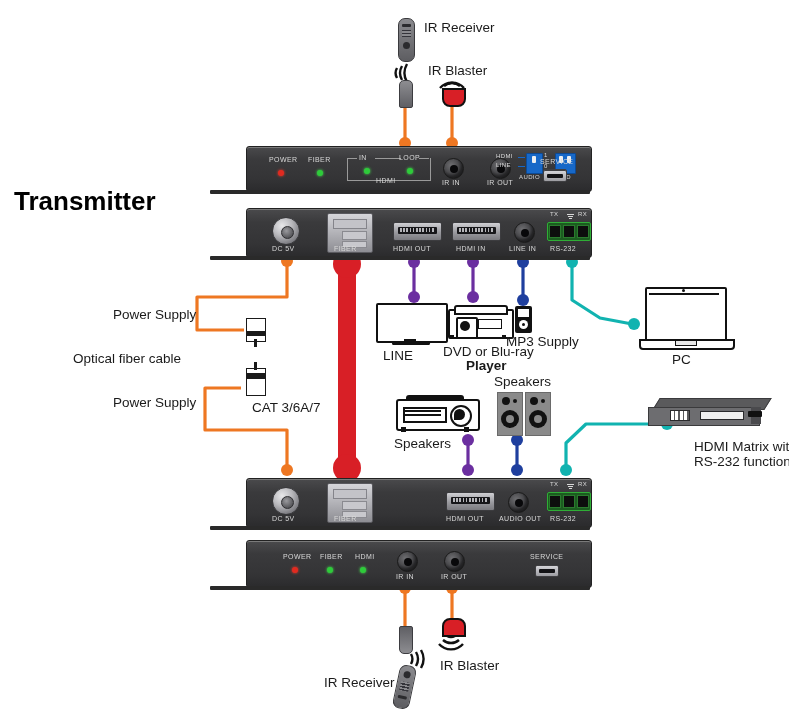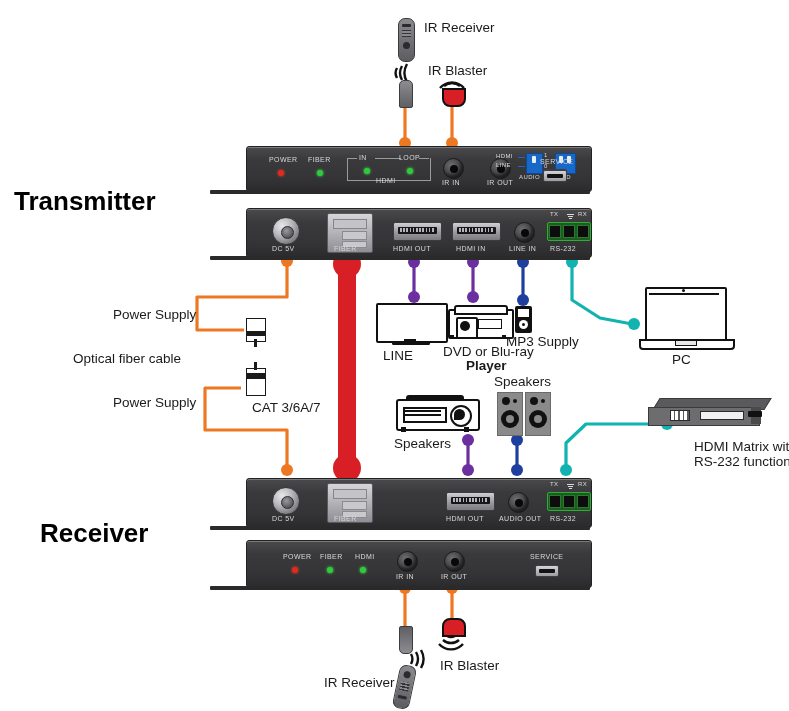--- a/index.html
+++ b/index.html
@@ -101,21 +101,20 @@
     <circle cx="566" cy="470" r="6" fill="#11b3b0"></circle>
     <circle cx="667" cy="424" r="6" fill="#11b3b0"></circle>
 
     <line x1="405" y1="586" x2="405" y2="628" stroke="#ee7722" stroke-width="3.2"></line>
     <line x1="452" y1="586" x2="452" y2="622" stroke="#ee7722" stroke-width="3.2"></line>
     <circle cx="405" cy="588" r="6" fill="#ee7722"></circle>
     <circle cx="452" cy="588" r="6" fill="#ee7722"></circle>
   </svg>
 
   <div class="big" style="left:14px;top:186px;">Transmitter</div>
-  <div class="big" style="left:40px;top:518px;">Receiver</div>
 
   <div class="panel" style="left:246px;top:146px;width:344px;height:44px;">
     <div class="ptxt" style="left:22px;top:9px;">POWER</div>
     <div class="led red" style="left:31px;top:23px;"></div>
     <div class="ptxt" style="left:61px;top:9px;">FIBER</div>
     <div class="led grn" style="left:70px;top:23px;"></div>
 
     <div class="abs" style="left:100px;top:11px;width:82px;height:22px;border:1px solid #9a9a9a;
          border-top:none;"></div>
     <div class="abs" style="left:100px;top:11px;width:10px;height:1px;background:#9a9a9a;"></div>

